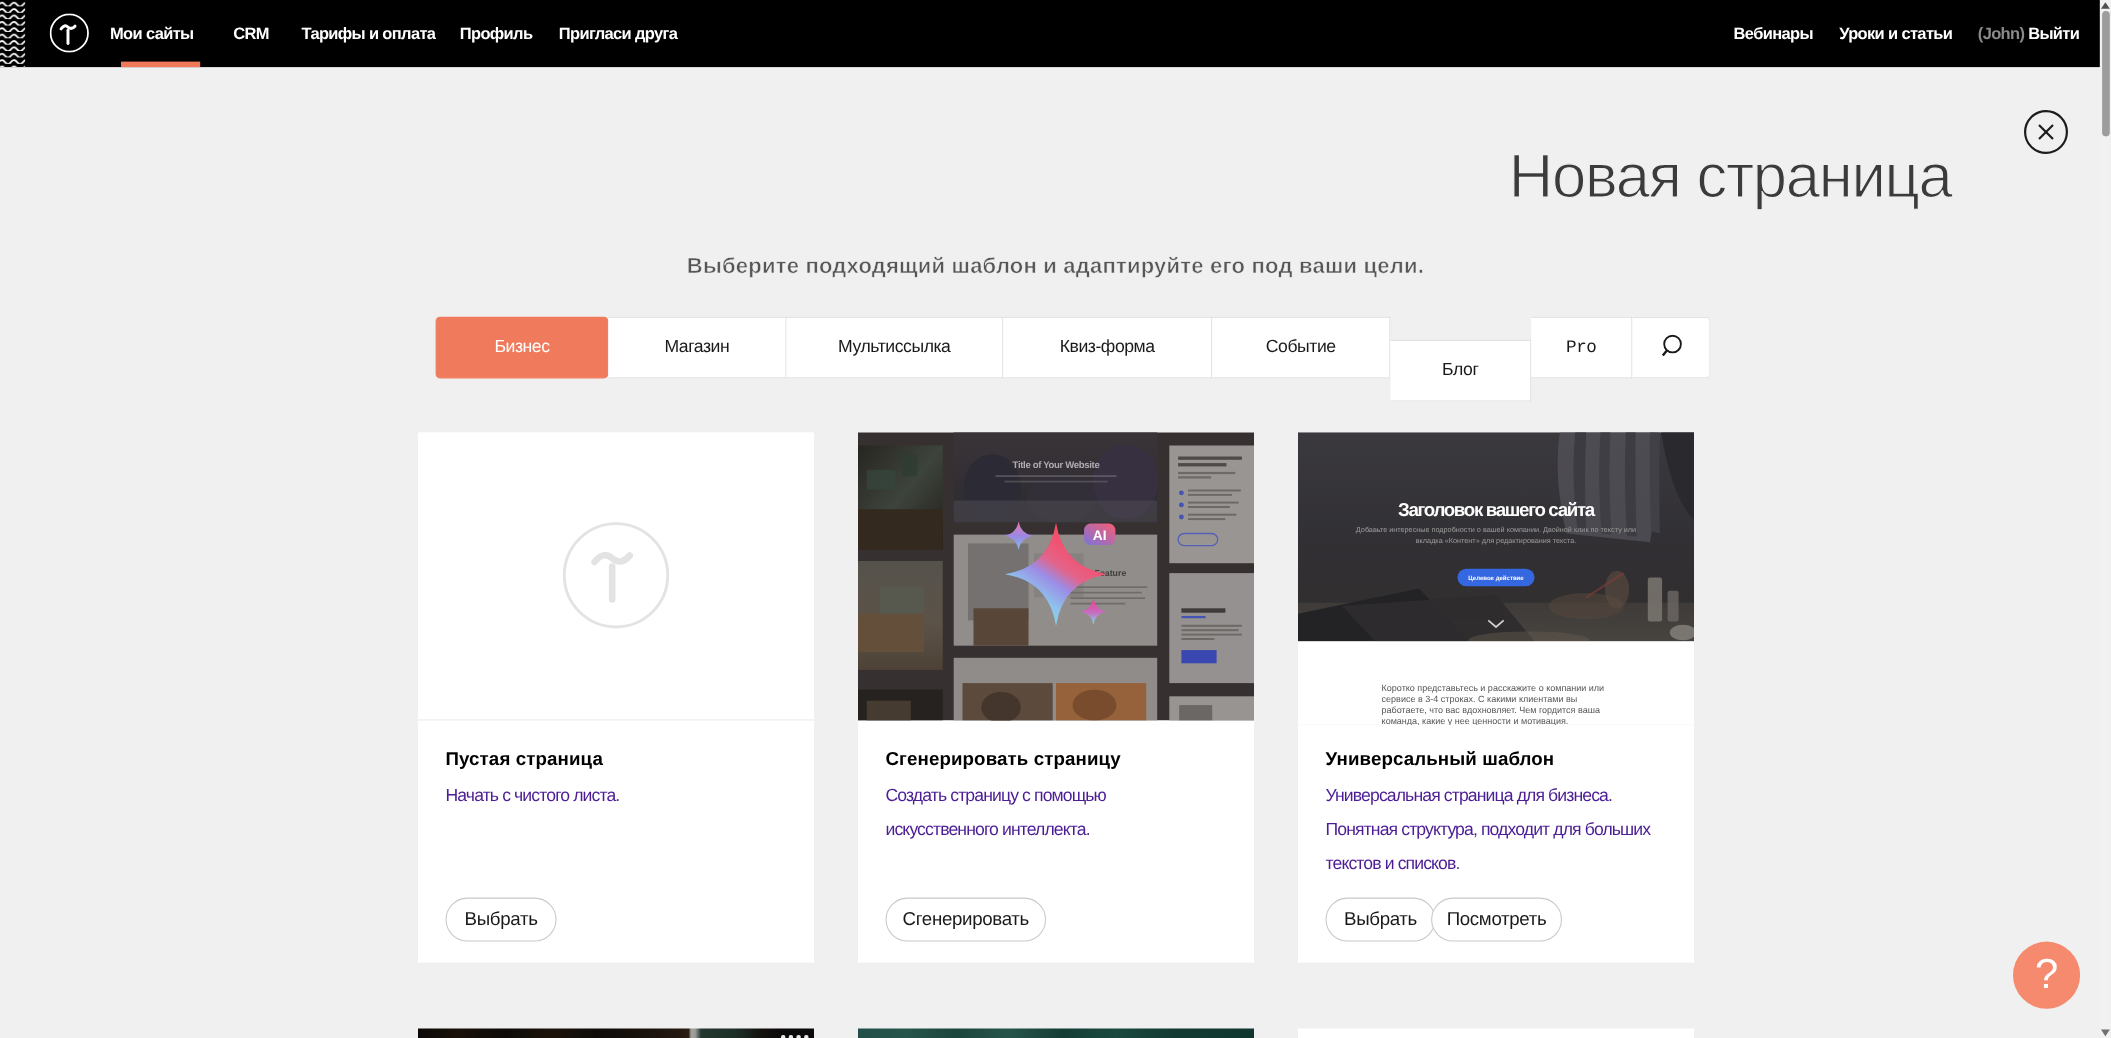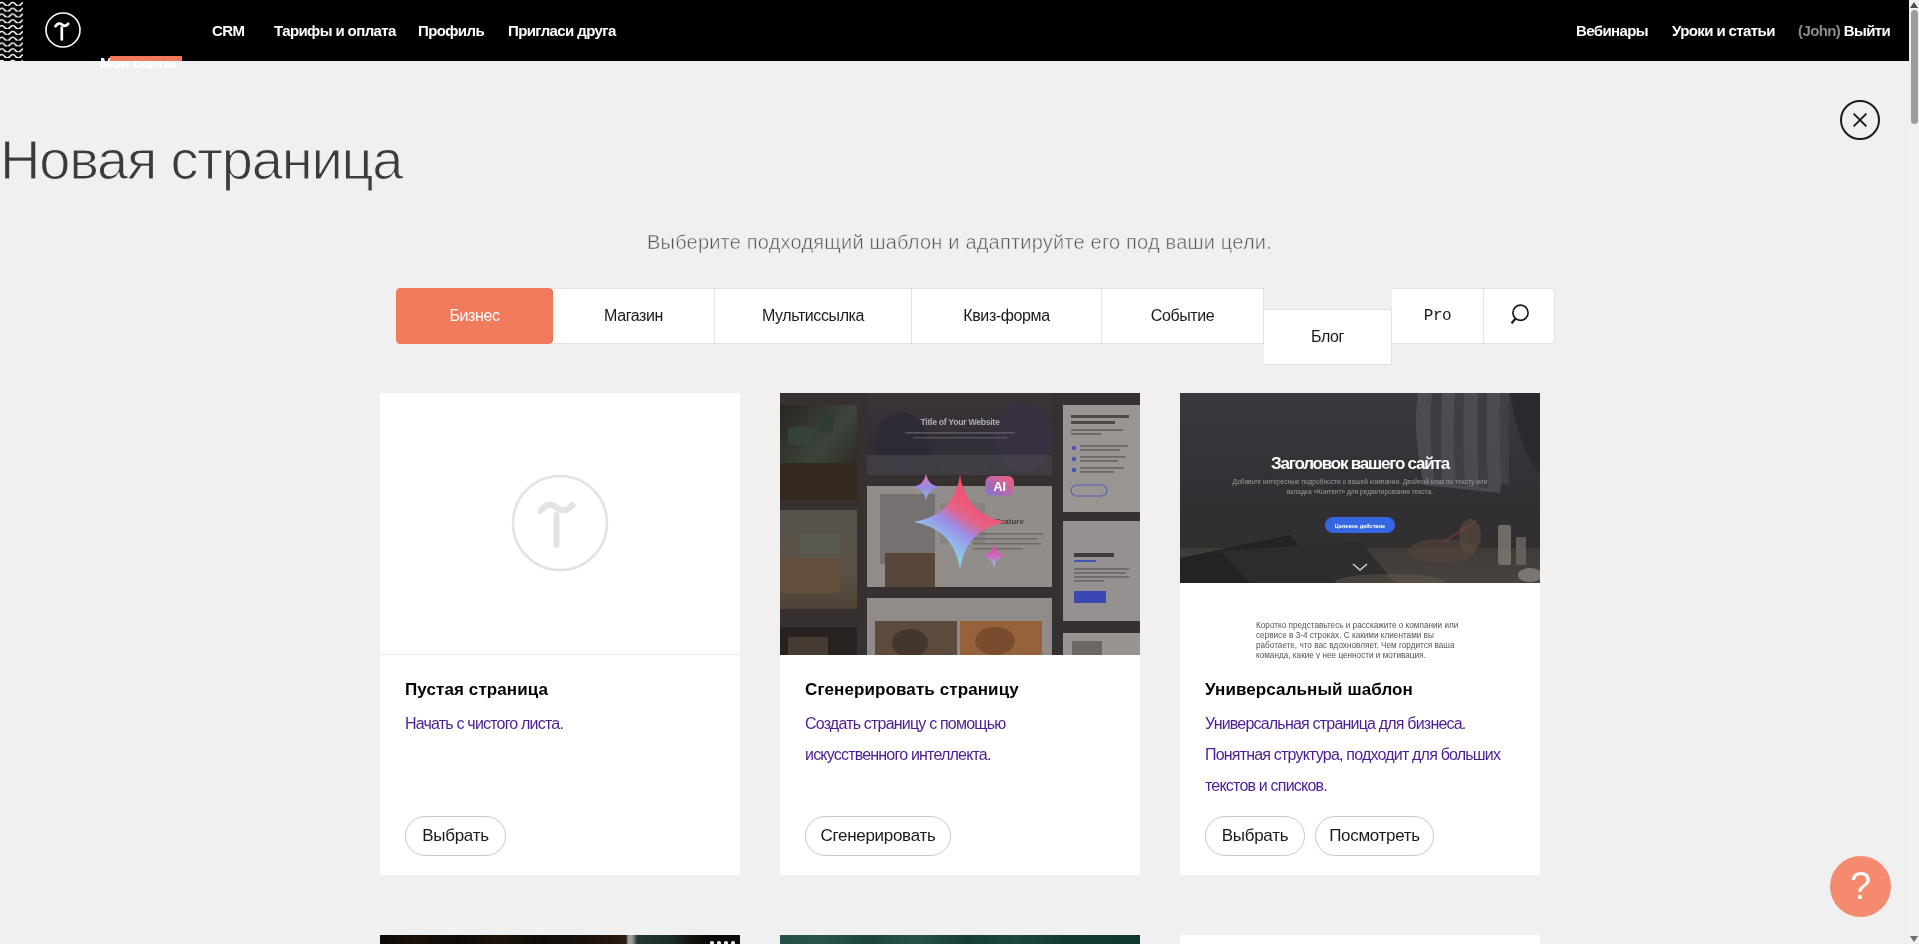--- a/index.html
+++ b/index.html
@@ -20,25 +20,25 @@
   #sthumb { position:absolute; left:1.5px; top:10px; width:7px; height:114px; background:#9d9d9d; border-radius:4px; }
   .sarrow { position:absolute; left:1px; width:0; height:0; border-left:4px solid transparent; border-right:4px solid transparent; }
 
   
   #close { position:absolute; left:1840px; top:100px; width:40px; height:40px; border:2px solid #1c1c1c;
     border-radius:50%; }
   #close:before, #close:after { content:""; position:absolute; left:9px; top:17px; width:18px; height:2px; background:#1c1c1c; }
   #close:before { transform:rotate(45deg); }
   #close:after { transform:rotate(-45deg); }
 
-  #h1 { position:absolute; left:0; top:128px; width:1774px; text-align:left; line-height:64px;
+  #h1 { position:absolute; left:0; top:128px; width:1774px; text-align:right; line-height:64px;
     font-size:56px; font-weight:300; color:#3b3b3b; letter-spacing:-1.2px;
     -webkit-text-stroke:1.1px #f0f0f0; }
   #sub { position:absolute; left:0; top:230px; width:1919px; text-align:center; line-height:24px;
-    font-size:20px; font-weight:400; color:#565656; letter-spacing:0.2px;
+    font-size:20px; font-weight:700; color:#565656; letter-spacing:0.2px;
     -webkit-text-stroke:0.5px #f0f0f0; }
 
   
   #tabs { position:absolute; left:380px; top:288px; height:56px; display:flex; }
   .tab { height:56px; background:#fff; border:1px solid #e2e2e2; border-left:none;
     display:flex; align-items:center; justify-content:center;
     font-size:16px; letter-spacing:-0.4px; color:#1a1a1a; }
   .tab.active { background:#f07b5c; border-color:#f07b5c; color:#fff; border-radius:4px; border-left:1px solid #f07b5c; }
   .tab.last { border-radius:0 4px 4px 0; }
 
@@ -68,21 +68,21 @@
         <path d="M-1,4.2 Q1.75,0.8 4.5,4.2 T10,4.2 T15.5,4.2" fill="none" stroke="#fff" stroke-width="1.5"></path>
       </pattern>
     </defs>
     <rect width="23" height="61" fill="url(#wv)"></rect>
   </svg>
   <svg id="logo" width="36" height="36" viewBox="0 0 36 36">
     <circle cx="18" cy="18" r="17" fill="none" stroke="#fff" stroke-width="1.6"></circle>
     <path d="M10.5 14.2 Q13.6 9.8 16.8 12.6 Q20 15.4 23.2 11.8" fill="none" stroke="#fff" stroke-width="2.7" stroke-linecap="round"></path>
     <path d="M16.8 15.5 L16.8 27.5" stroke="#fff" stroke-width="2.7" stroke-linecap="round"></path>
   </svg>
-  <div class="nitem" style="left:100px;margin-top:32px;">Мои сайты</div>
+  <div class="nitem" style="left:100px;">Мои сайты</div>
   <div class="nitem" style="left:212px;">CRM</div>
   <div class="nitem" style="left:274px;">Тарифы и оплата</div>
   <div class="nitem" style="left:418px;">Профиль</div>
   <div class="nitem" style="left:508px;">Пригласи друга</div>
   <div class="nitem" style="left:1576px;">Вебинары</div>
   <div class="nitem" style="left:1672px;">Уроки и статьи</div>
   <div class="nitem" style="left:1798px;"><span style="color:#8a8a8a;">(John)</span> Выйти</div>
   <div id="underline"></div>
 </div>
 
@@ -280,21 +280,21 @@
       <rect x="0" y="190" width="360" height="76" fill="#fff"></rect>
       <text x="76" y="235" font-family="Liberation Sans" font-size="8.2" fill="#555">Коротко представьтесь и расскажите о компании или</text>
       <text x="76" y="245" font-family="Liberation Sans" font-size="8.2" fill="#555">сервисе в 3-4 строках. С какими клиентами вы</text>
       <text x="76" y="255" font-family="Liberation Sans" font-size="8.2" fill="#555">работаете, что вас вдохновляет. Чем гордится ваша</text>
       <text x="76" y="265" font-family="Liberation Sans" font-size="8.2" fill="#555">команда, какие у нее ценности и мотивация.</text>
     </svg>
   </div>
   <div class="ctitle">Универсальный шаблон</div>
   <div class="cbody">Универсальная страница для бизнеса.<br>Понятная структура, подходит для больших<br>текстов и списков.</div>
   <div class="cbtn" style="left:25px; width:100px;">Выбрать</div>
-  <div class="cbtn" style="left:135px; width:119px;">Посмотреть</div>
+  <div class="cbtn" style="left:121px; width:119px;">Посмотреть</div>
 </div>
 
 <div class="row2" style="left:380px; background:linear-gradient(90deg,#0b0908 0%,#191008 10%,#0d0b09 22%,#1c130a 33%,#0e0c0a 45%,#17100b 55%,#241811 66%,#2c1d12 68.3%,#a2a2a0 69%,#9a9a98 70%,#22372e 71.5%,#1d3028 80%,#13100d 87%,#0a0909 93%,#0c0a09 100%);"></div>
 <div class="row2" style="left:780px; background:linear-gradient(90deg,#225048 0%,#26554c 12%,#1b453d 25%,#26544a 38%,#143d36 52%,#1a4940 65%,#123a33 80%,#113630 100%);"></div>
 <div class="row2" style="left:1180px; background:#fff;"></div>
 <div style="position:absolute; left:710px; top:941px; display:flex; gap:3.5px;">
   <div style="width:3.5px;height:3.5px;background:#e8e8e8;border-radius:50%"></div>
   <div style="width:3.5px;height:3.5px;background:#e8e8e8;border-radius:50%"></div>
   <div style="width:3.5px;height:3.5px;background:#e8e8e8;border-radius:50%"></div>
   <div style="width:3.5px;height:3.5px;background:#e8e8e8;border-radius:50%"></div>

